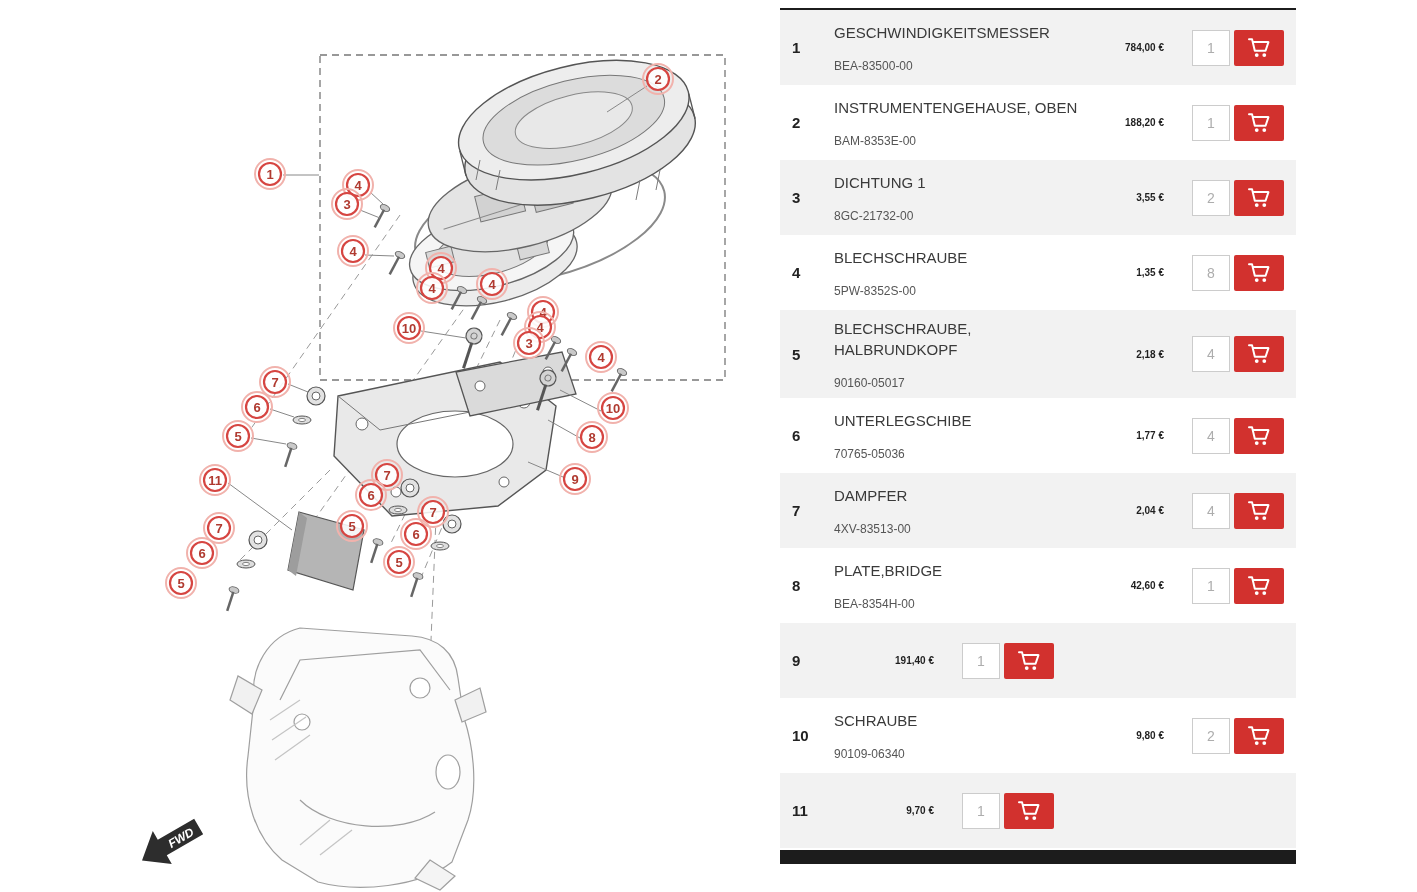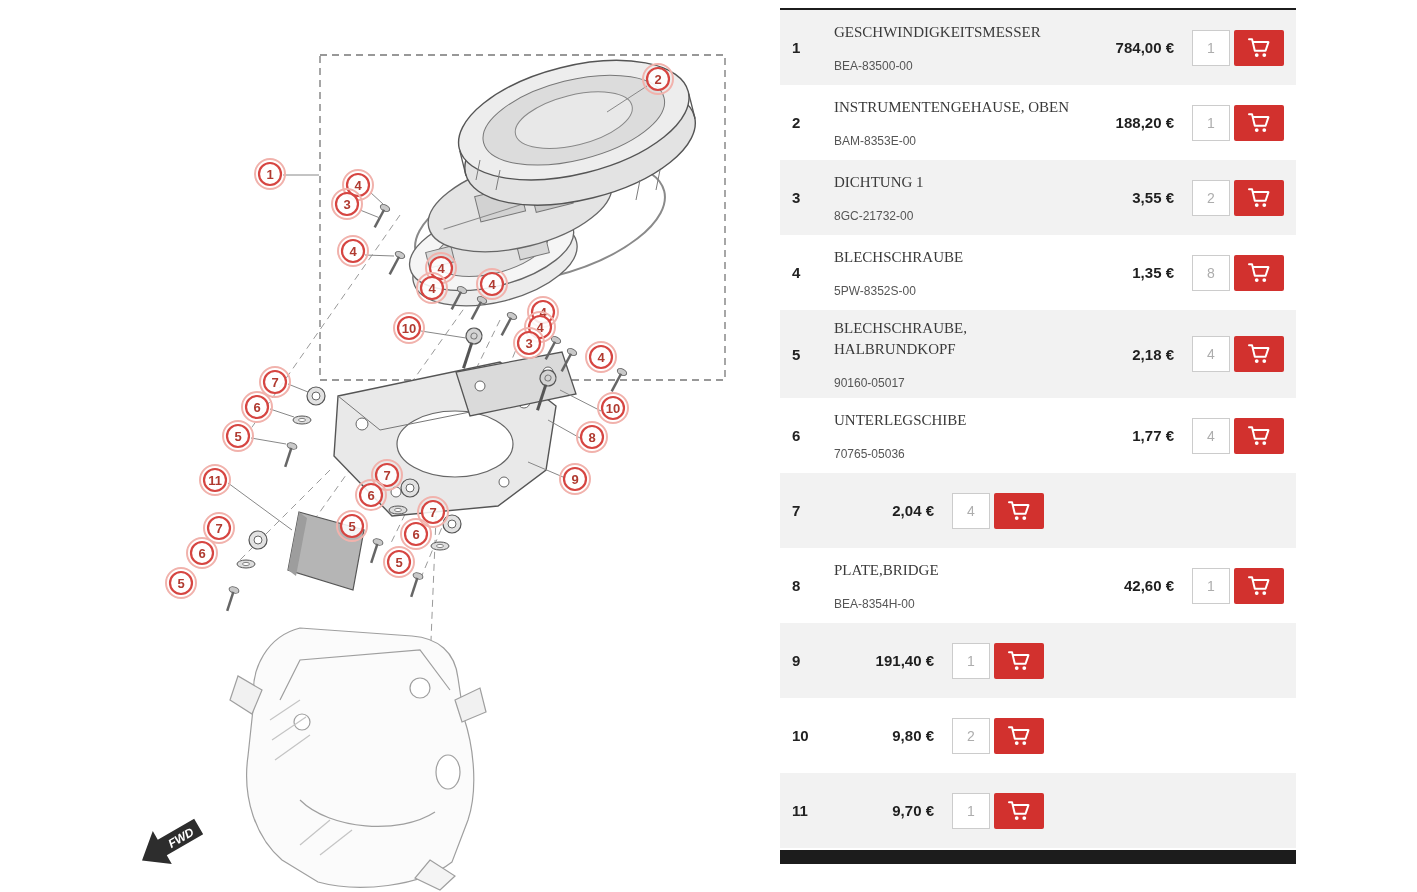--- a/index.html
+++ b/index.html
@@ -15,23 +15,23 @@
                   font-family: "Liberation Sans", sans-serif; }
 
   
   .parts-panel { width: 516px; display: flex; flex-direction: column; }
   .top-rule { height: 2px; background: #1c1c1c; margin-top: 8px; }
   .bottom-bar { height: 14px; background: #1c1c1c; margin-top: 2px; }
   .row { display: flex; align-items: center; min-height: 75px; padding: 8px 12px; background: #fff; }
   .row.alt { background: #f2f2f2; }
   .cell-num { width: 42px; font-weight: bold; font-size: 15px; color: #222; }
   .cell-name { flex: 1; min-width: 0; padding-right: 6px; }
-  .name { font-size: 15px; color: #3a3a3a; line-height: 1.4; white-space: nowrap; font-family: Liberation Serif, serif; }
+  .name { font-size: 15px; color: #3a3a3a; line-height: 1.4; white-space: nowrap; }
   .code { font-size: 12px; color: #555; margin-top: 16px; }
-  .cell-price { width: 100px; text-align: right; font-weight: bold; font-size: 15px; color: #1f1f1f; margin-right: 18px; }
+  .cell-price { width: 100px; text-align: right; font-weight: bold; font-size: 10px; color: #1f1f1f; margin-right: 28px; }
   .qty { width: 38px; height: 36px; border: 1px solid #ccc; background: #fff; color: #adadad;
          font-size: 14px; text-align: center; font-family: "Liberation Sans", sans-serif; }
   .cart { width: 50px; height: 36px; background: #d2312e; border: none; margin-left: 4px;
           border-radius: 2px; display: flex; align-items: center; justify-content: center; cursor: pointer; }
 </style>
 </head>
 <body>
 
 <div class="page">
 
@@ -448,20 +448,25 @@
         <svg width="22" height="20" viewBox="0 0 24 22">
           <path d="M1 1.5 h3.4 l3 12.5 h11.8 l3.2 -9.5 H6" fill="none" stroke="#ffffff" stroke-width="2.2" stroke-linejoin="round" stroke-linecap="round"></path>
           <circle cx="9.5" cy="18.8" r="2.1" fill="#ffffff"></circle>
           <circle cx="17.8" cy="18.8" r="2.1" fill="#ffffff"></circle>
         </svg>
       </span>
     </button>
   </div>
         <div class="row alt">
     <div class="cell-num">7</div>
+    <div class="cell-name">
+      <div class="name">DAMPFER</div>
+
+      <div class="code">4XV-83513-00</div>
+    </div>
     <div class="cell-price">2,04 €</div>
     <input class="qty" value="4" style="">
     <button class="cart">
       <span style="display:flex">
         <svg width="22" height="20" viewBox="0 0 24 22">
           <path d="M1 1.5 h3.4 l3 12.5 h11.8 l3.2 -9.5 H6" fill="none" stroke="#ffffff" stroke-width="2.2" stroke-linejoin="round" stroke-linecap="round"></path>
           <circle cx="9.5" cy="18.8" r="2.1" fill="#ffffff"></circle>
           <circle cx="17.8" cy="18.8" r="2.1" fill="#ffffff"></circle>
         </svg>
       </span>
@@ -495,20 +500,25 @@
         <svg width="22" height="20" viewBox="0 0 24 22">
           <path d="M1 1.5 h3.4 l3 12.5 h11.8 l3.2 -9.5 H6" fill="none" stroke="#ffffff" stroke-width="2.2" stroke-linejoin="round" stroke-linecap="round"></path>
           <circle cx="9.5" cy="18.8" r="2.1" fill="#ffffff"></circle>
           <circle cx="17.8" cy="18.8" r="2.1" fill="#ffffff"></circle>
         </svg>
       </span>
     </button>
   </div>
         <div class="row">
     <div class="cell-num">10</div>
+    <div class="cell-name">
+      <div class="name">SCHRAUBE</div>
+
+      <div class="code">90109-06340</div>
+    </div>
     <div class="cell-price">9,80 €</div>
     <input class="qty" value="2" style="">
     <button class="cart">
       <span style="display:flex">
         <svg width="22" height="20" viewBox="0 0 24 22">
           <path d="M1 1.5 h3.4 l3 12.5 h11.8 l3.2 -9.5 H6" fill="none" stroke="#ffffff" stroke-width="2.2" stroke-linejoin="round" stroke-linecap="round"></path>
           <circle cx="9.5" cy="18.8" r="2.1" fill="#ffffff"></circle>
           <circle cx="17.8" cy="18.8" r="2.1" fill="#ffffff"></circle>
         </svg>
       </span>

